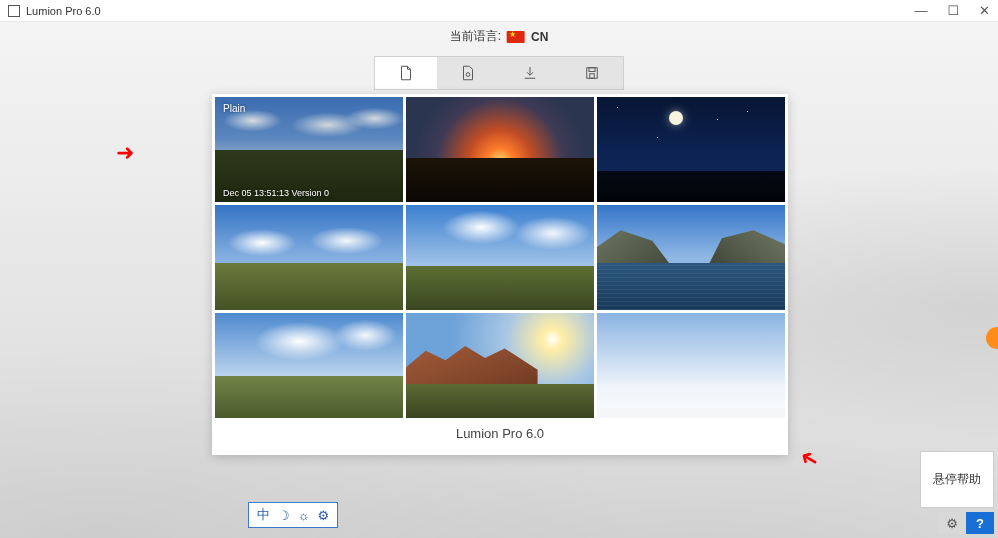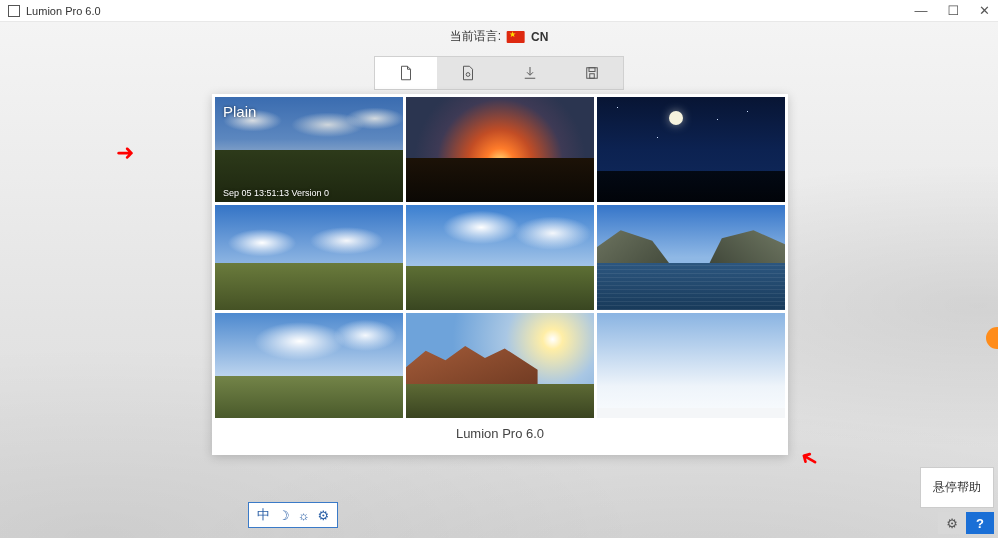--- a/index.html
+++ b/index.html
@@ -33,21 +33,21 @@
 .tab svg { width: 18px; height: 18px; stroke: #555; fill: none; stroke-width: 1.3; }
 
 
 .main-card { position: absolute; top: 94px; left: 212px; width: 576px; background: #fff; box-shadow: 0 2px 10px rgba(0,0,0,0.18); padding-bottom: 14px; }
 
 
 .thumb-grid { display: grid; grid-template-columns: repeat(3, 1fr); gap: 3px; padding: 3px 3px 0 3px; }
 .thumb { position: relative; height: 105px; overflow: hidden; cursor: pointer; }
 .thumb .sky { position: absolute; inset: 0; }
 .thumb .ground { position: absolute; left: 0; right: 0; bottom: 0; }
-.thumb-label { position: absolute; top: 6px; left: 8px; color: #fff; font-size: 15px; text-shadow: 0 0 3px rgba(0,0,0,0.6); }
+.thumb-label { position: absolute; top: 6px; left: 8px; color: #fff; font-size: 10px; text-shadow: 0 0 3px rgba(0,0,0,0.6); }
 .thumb-meta { position: absolute; bottom: 4px; left: 8px; color: #fff; font-size: 9px; text-shadow: 0 0 3px rgba(0,0,0,0.6); }
 
 
 .t1 .sky { background: linear-gradient(180deg,#3a6cb0 0%, #5c87bf 40%, #86a4c9 55%); }
 .t1 .ground { height: 50%; background: linear-gradient(180deg,#2d3a1a,#1d260f); }
 .t1 .clouds { position:absolute; top:10%; left:0; right:0; height:40%; background:
   radial-gradient(ellipse 24% 40% at 20% 30%, #d8dde2 0%, transparent 65%),
   radial-gradient(ellipse 30% 45% at 60% 40%, #cfd6dc 0%, transparent 65%),
   radial-gradient(ellipse 24% 40% at 85% 25%, #d2d9df 0%, transparent 65%); }
 
@@ -105,21 +105,21 @@
 
 
 .edge-badge { position:absolute; right:-10px; top:327px; width:22px; height:22px; background:#ff8c1a; border-radius:50%; }
 
 
 .theme-bar { position:absolute; left:248px; bottom:10px; background:#fff; border:1px solid #3a7ac8; padding:3px 8px; display:flex; gap:8px; align-items:center; font-size:13px; color:#2a5fa6; }
 .theme-bar span { cursor:pointer; }
 
 
 .bottom-right { position:absolute; right:4px; bottom:4px; display:flex; align-items:center; }
-.hover-help { position:absolute; right:4px; bottom:30px; background:#fff; border:1px solid #ccc; padding:11px 12px; font-size:12px; color:#333; }
+.hover-help { position:absolute; right:4px; bottom:30px; background:#fff; border:1px solid #ccc; padding:19px 12px; font-size:12px; color:#333; }
 .br-btn { width:28px; height:22px; display:flex; align-items:center; justify-content:center; font-size:13px; }
 .br-settings { background:#d8d8d8; color:#555; cursor:pointer; }
 .br-help { background:#1a6fd6; color:#fff; font-weight:bold; cursor:pointer; }
 </style>
 </head>
 <body>
 
 <div class="titlebar">
   <span class="titlebar-icon"></span>
   <span>Lumion Pro 6.0</span>
@@ -167,21 +167,21 @@
   </div>
 </div>
 
 <div class="main-card">
   <div class="thumb-grid">
     <div class="thumb t1">
       <div class="sky"></div>
         <div class="clouds"></div>
         <div class="ground"></div>
       <span class="thumb-label">Plain</span>
-      <span class="thumb-meta">Sep 05 13:51:13 Version 0</span>
+      <span class="thumb-meta">Dec 05 13:51:13 Version 0</span>
     </div>
     <div class="thumb t2">
       <div class="sky"></div>
         <div class="ground"></div>
     </div>
     <div class="thumb t3">
       <div class="sky"></div>
       <div class="moon"></div>
       <i class="star" style="top:10px;left:20px"></i>
         <i class="star" style="top:22px;left:120px"></i>

